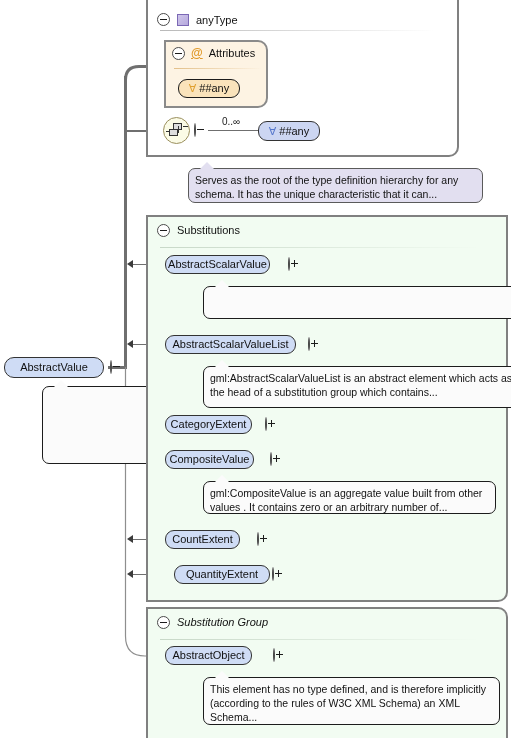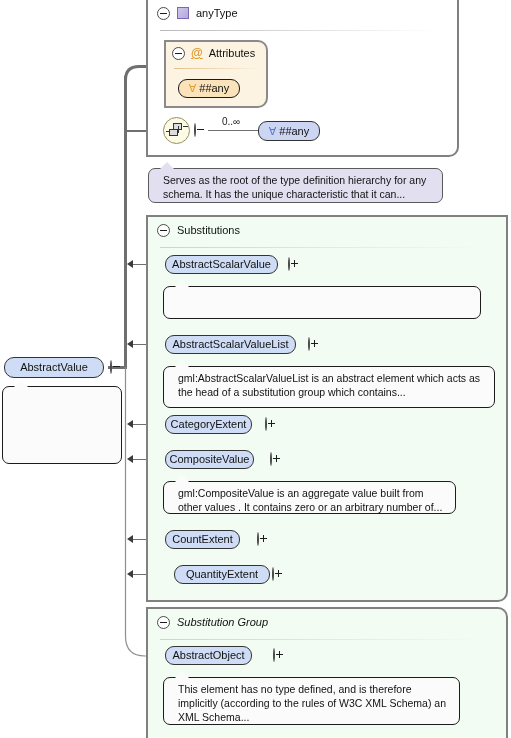--- a/index.html
+++ b/index.html
@@ -68,22 +68,22 @@
   .pill.blue{background:#ccd6f2;}
   .pill.blue2{background:#cfdcf5;}
   .pill.orange{background:#fae3bb;border:1px solid #1c1c1c;}
   .pill .any-sym{color:#5577cc;margin-right:3px;font-size:11px;}
   .pill.orange .any-sym{color:#e0a030;}
 
   
   .doc{
     position:absolute;box-sizing:border-box;
     border:1px solid #1c1c1c;border-radius:7px;
-    background:#fbfbfb;padding:4px 6px 4px 14px;
-    font-size:10.5px;line-height:14px;color:#111;
+    background:#fbfbfb;padding:4px 6px 4px 6px;
+    font-size:10.5px;line-height:14px;color:#111;margin-left:40px;
   }
   .doc.purple{background:#e2dff0;border-color:#5a5a5a;}
   .doc .tail{
     position:absolute;top:-7px;left:11px;width:14px;height:7px;
     background:inherit;
     clip-path:polygon(0% 100%,50% 0%,100% 100%);
   }
 
   
   .vline{position:absolute;background:#6f6f6f;}
@@ -146,21 +146,21 @@
 
     <div class="hline abs" style="left:133px;top:574px;width:32px;height:1px;"></div>
     <div class="arrow-left abs" style="left:127px;top:570px;"></div>
   </div>
 
   <div class="hline abs" style="left:160px;top:655px;width:8px;height:1px;"></div>
 </div>
 
 
 <div class="panel rounded-br" style="left:146px;top:-2px;width:313px;height:159px;">
-  <div class="panel-head" style="width:200px;">
+  <div class="panel-head" style="width:200px;align-items:flex-end;">
     <span class="circ"></span>
     <span class="swatch"></span>
     <span>anyType</span>
   </div>
   <div class="panel-rule rule-grey" style="top:30px;width:275px;"></div>
 </div>
 
 
 <div class="attrbox" style="left:164px;top:40px;width:104px;height:68px;">
   <div class="panel-head" style="width:104px;height:22px;padding-left:6px;gap:6px;">
@@ -209,21 +209,21 @@
 
 <div class="panel green rounded-br" style="left:146px;top:215px;width:362px;height:387px;">
   <div class="panel-head" style="width:220px;">
     <span class="circ"></span>
     <span>Substitutions</span>
   </div>
   <div class="panel-rule rule-green" style="top:30px;width:320px;"></div>
 </div>
 
 
-<div class="pill blue2" style="left:165px;top:255px;width:113px;justify-content:center;">
+<div class="pill blue2" style="left:165px;top:255px;width:105px;justify-content:center;">
   <span>AbstractScalarValue</span>
 </div>
 <span class="circ plus abs" style="left:284px;top:258px;"></span>
 <div class="doc" style="left:163px;top:286px;width:318px;height:33px;">
   <div class="tail"></div>
 </div>
 
 
 <div class="pill blue2" style="left:165px;top:335px;width:131px;">
   <span>AbstractScalarValueList</span>

